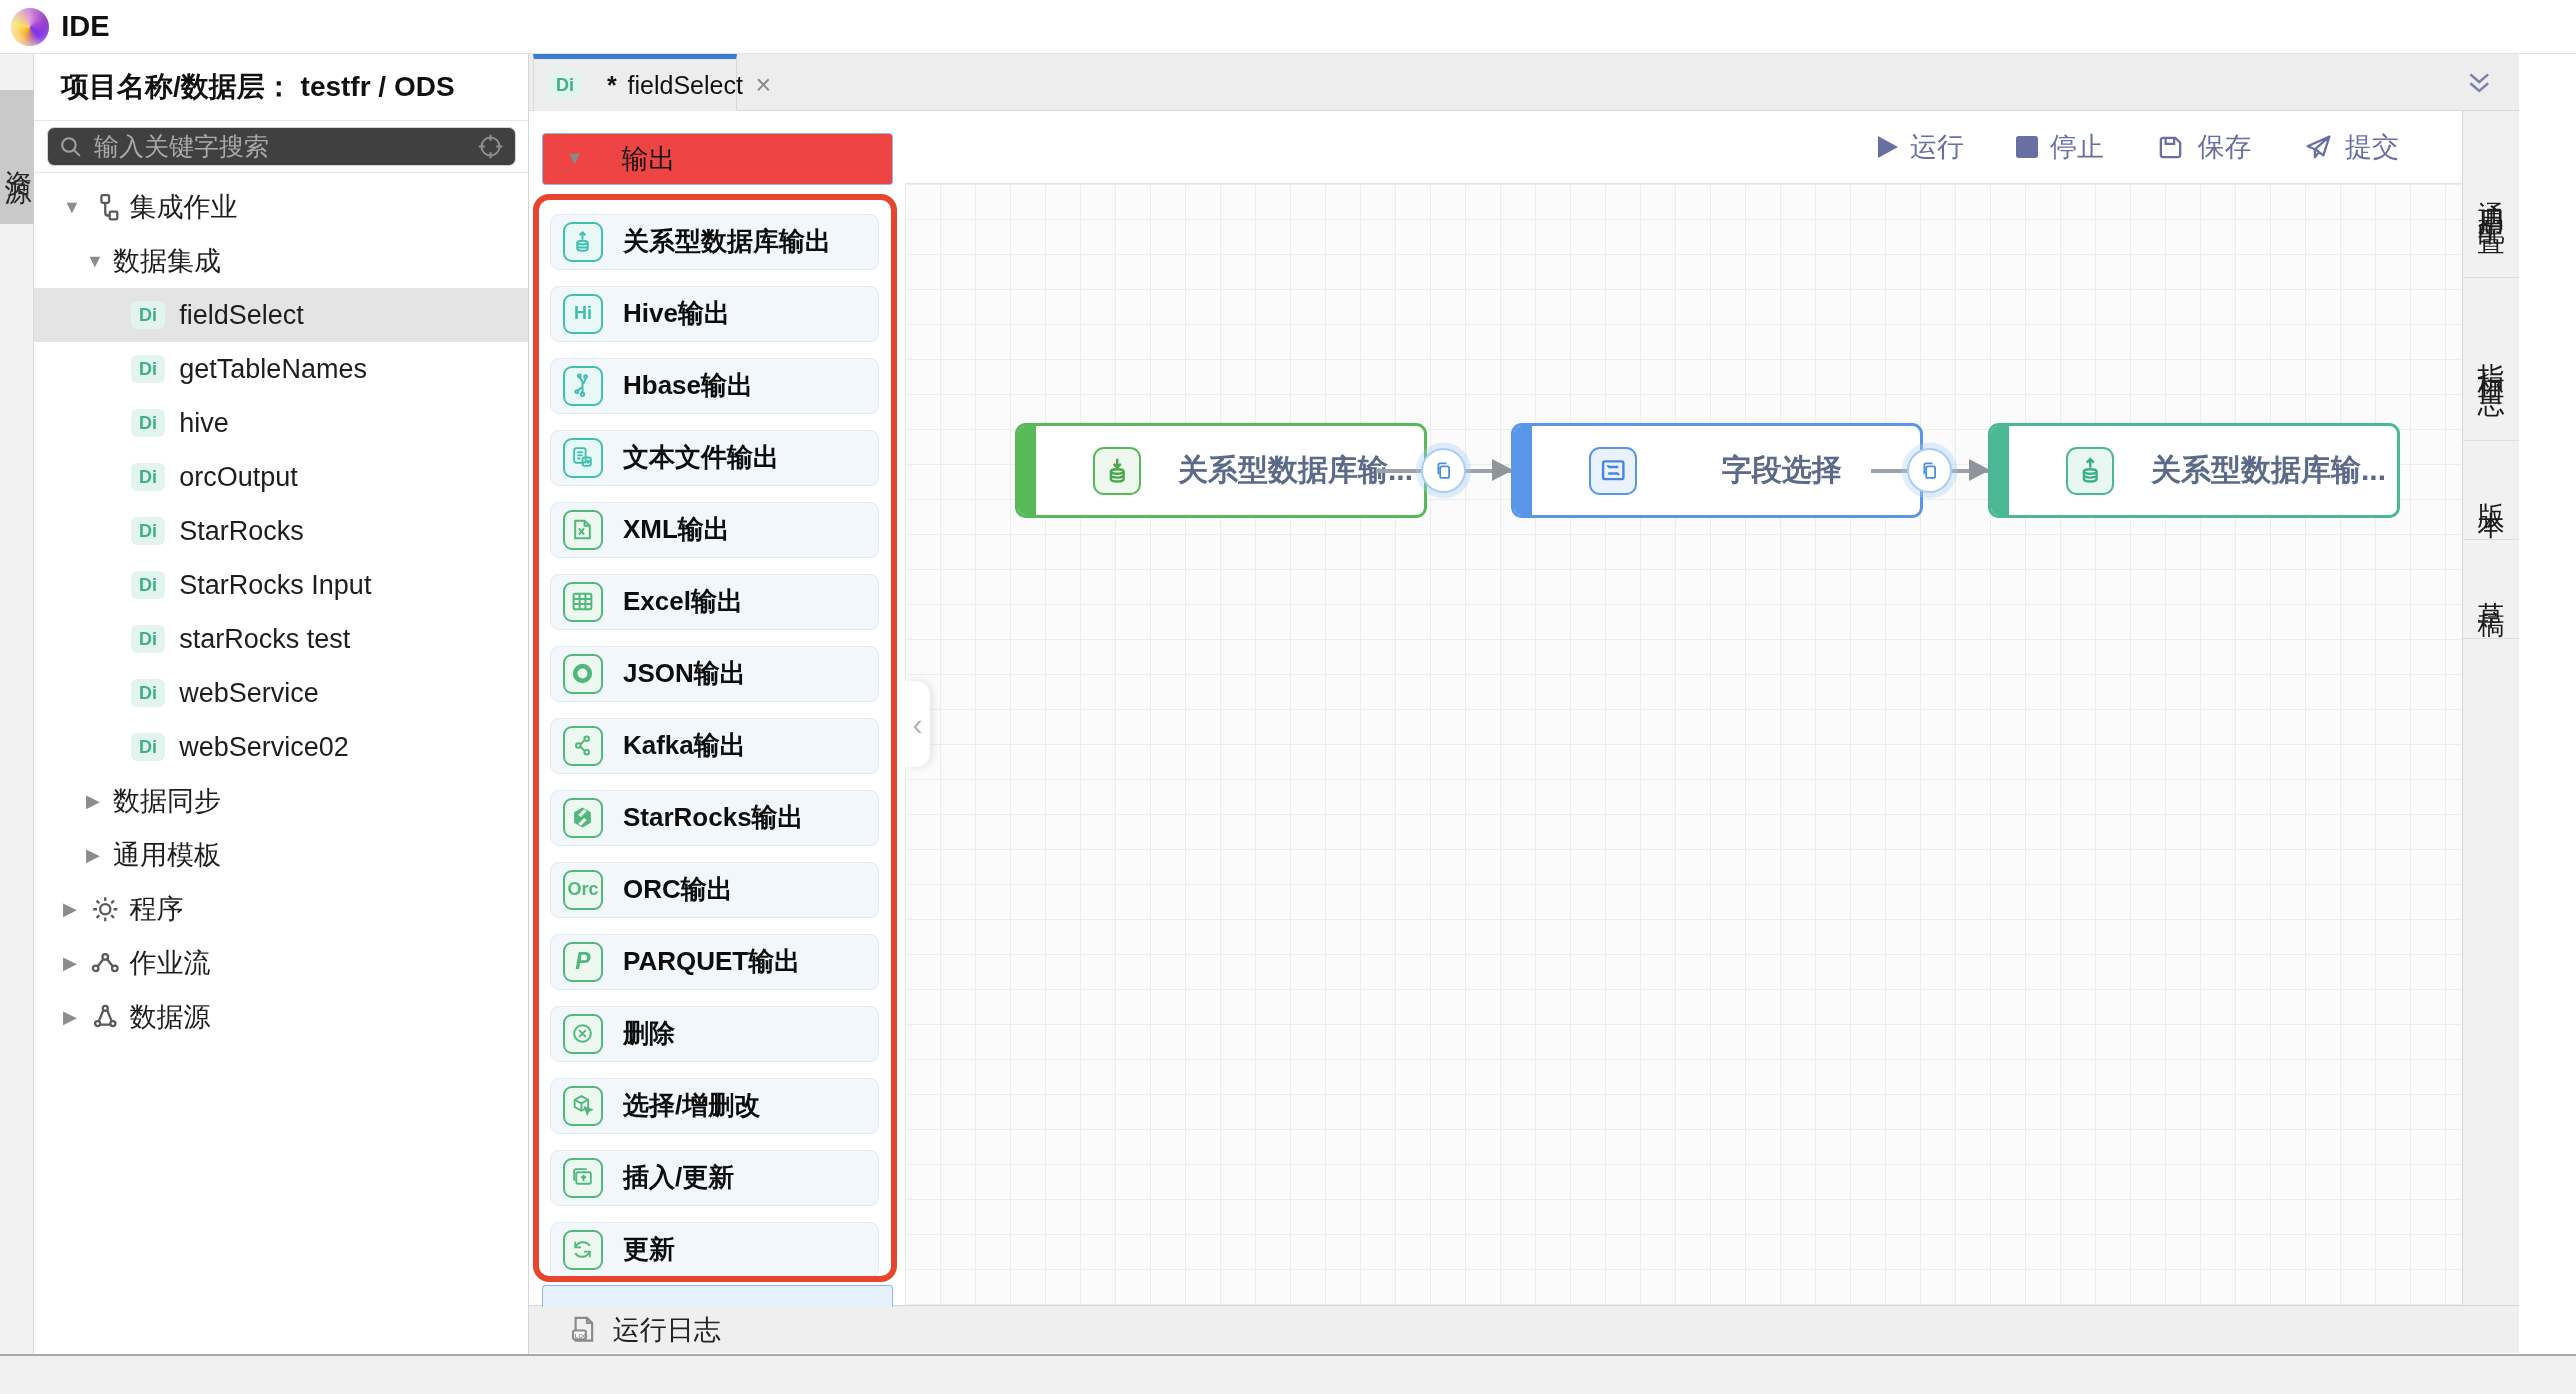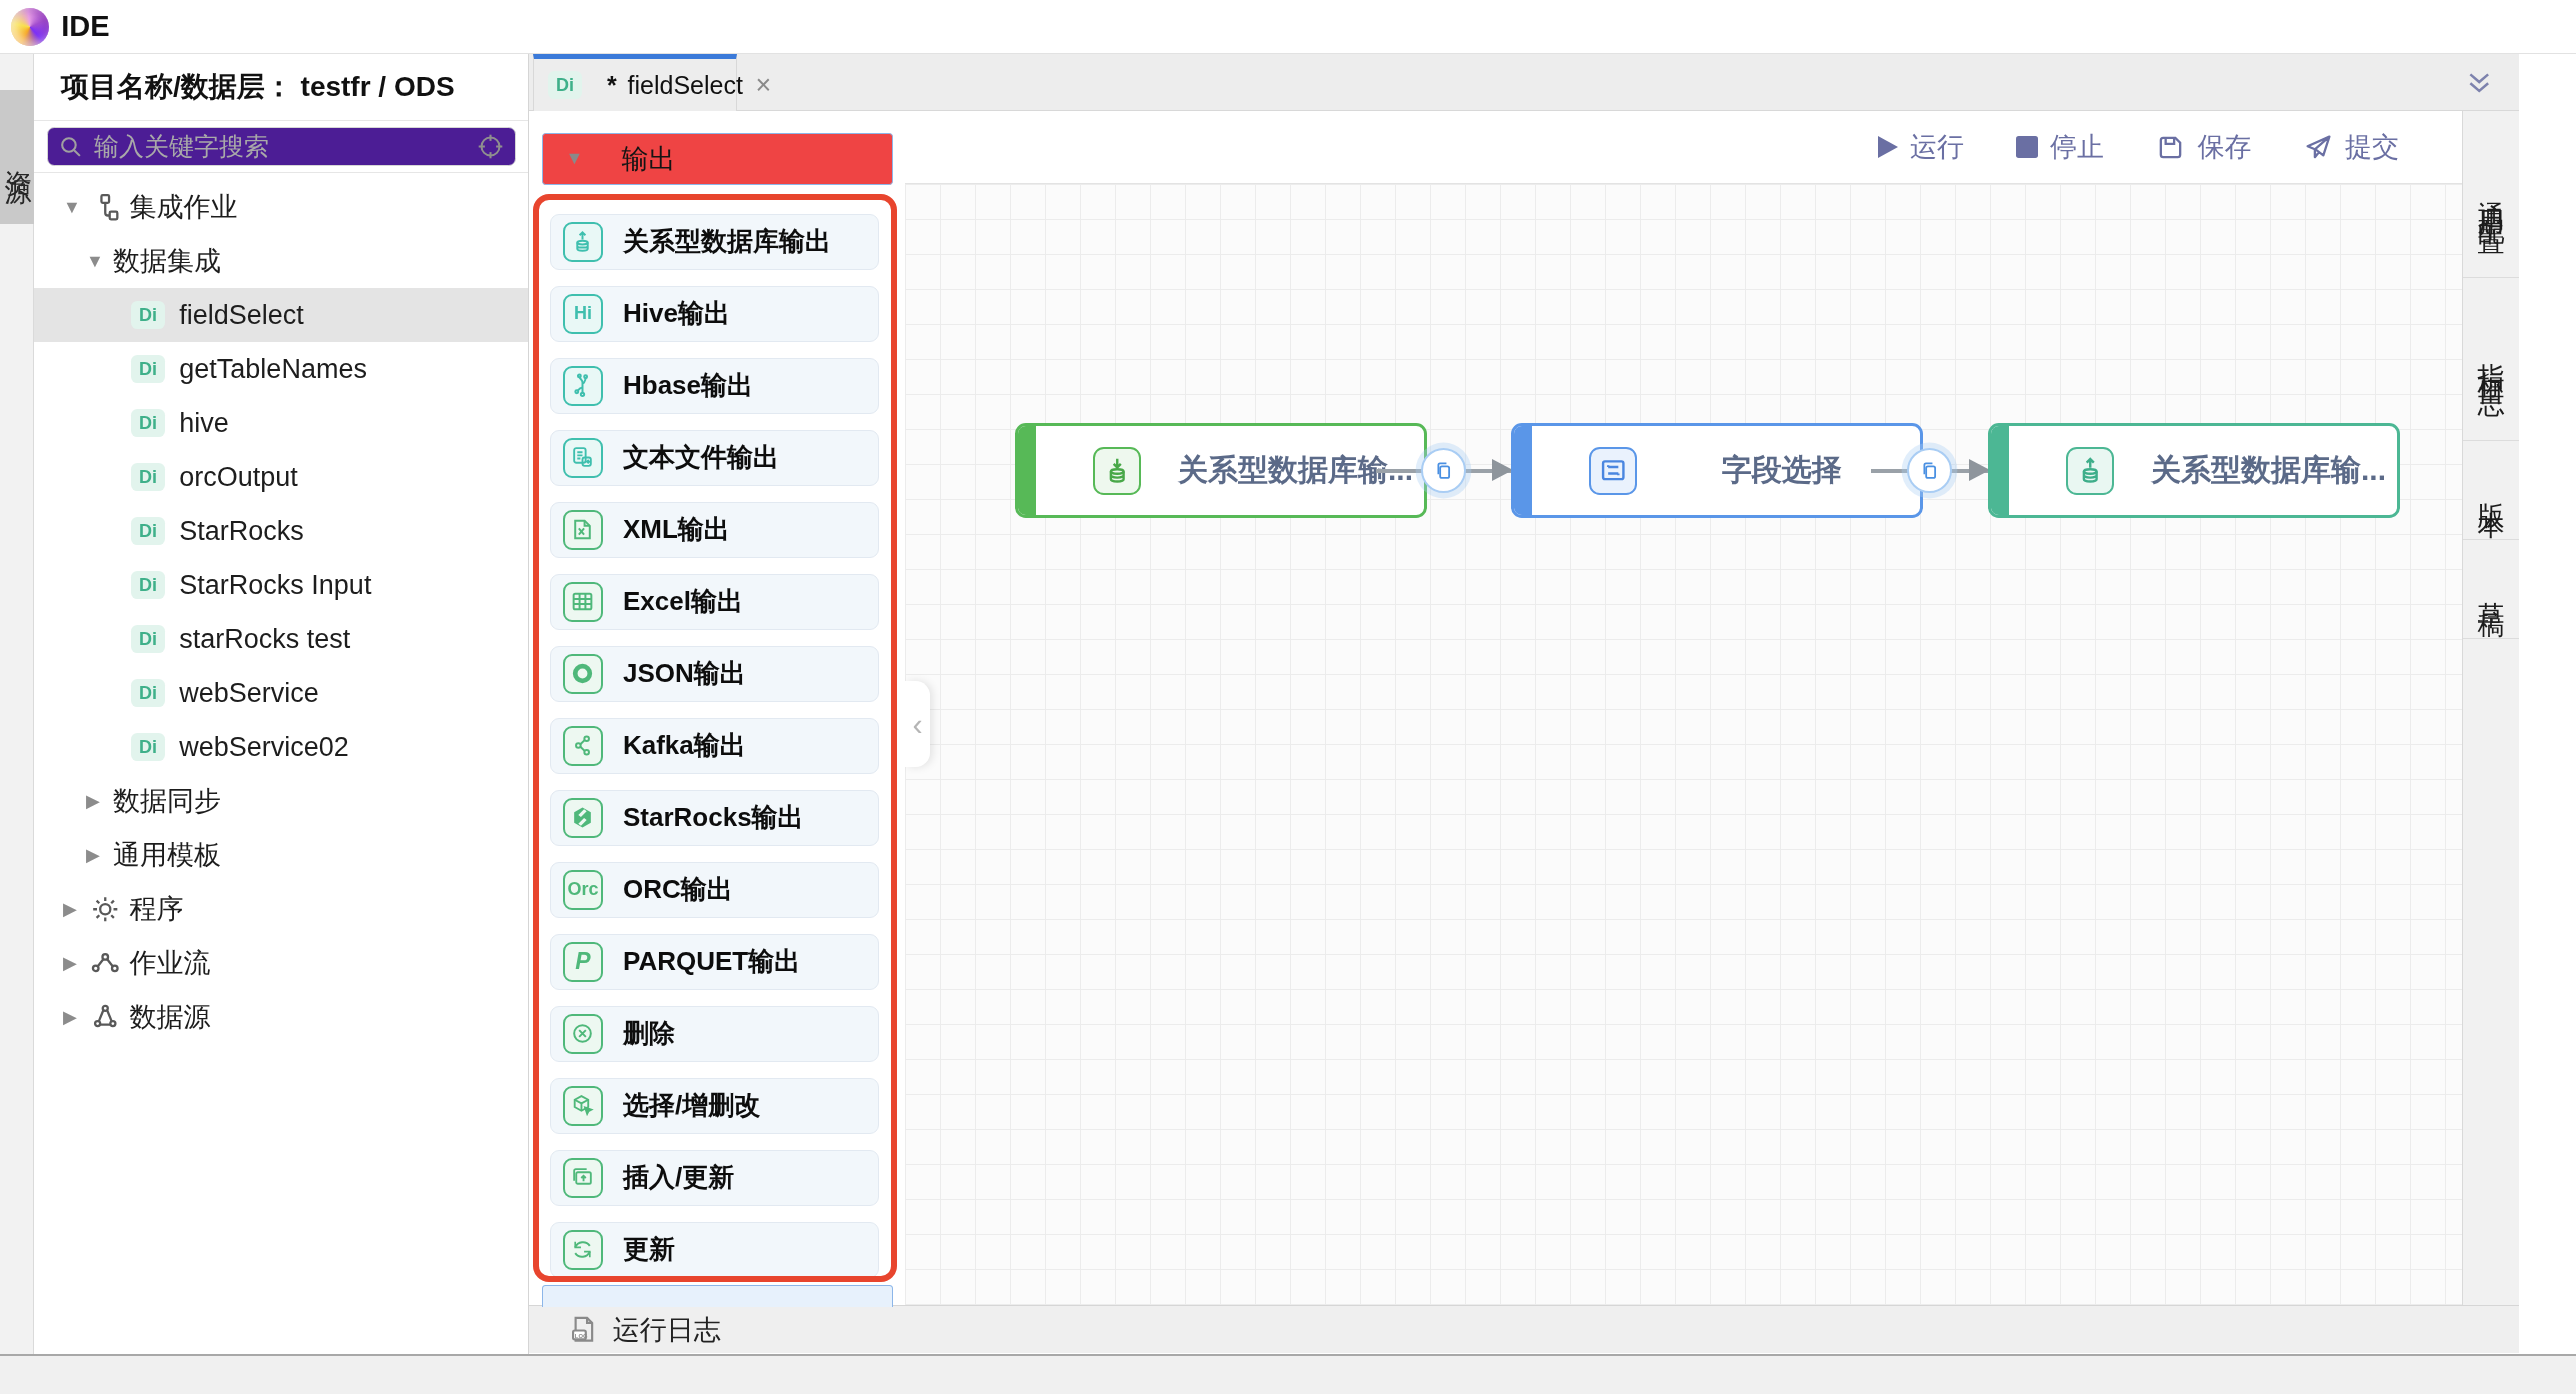--- a/index.html
+++ b/index.html
@@ -23,21 +23,21 @@
     font-size:27px; letter-spacing:9px; color:#262626; cursor:pointer; }
 
   
   .sidebar { width:495px; background:#fff; border-right:0.9px solid #d5d5d5;
     display:flex; flex-direction:column; }
   .sb-header { height:67px; border-bottom:0.9px solid #e6e6e6; display:flex;
     align-items:center; padding-left:27px; font-size:28px; font-weight:700; color:#111; }
   .sb-search-row { height:52px; border-bottom:0.9px solid #e6e6e6; display:flex;
     align-items:center; padding:0 12.5px; }
   .search-box { flex:1; height:39px; border:1.3px solid #d6d6d6; border-radius:7.2px;
-    display:flex; align-items:center; padding:0 10.8px; background:#4c1d95; }
+    display:flex; align-items:center; padding:0 10.8px; background:#404040; }
   .search-box svg { flex:0 0 auto; }
   .search-ph { flex:1; font-size:25px; color:#a9a9a9; margin-left:10.8px; white-space:nowrap;
     overflow:hidden; }
   .tree { padding-top:7.2px; }
   .trow { height:54px; display:flex; align-items:center; font-size:27px; color:#1d1d1d;
     cursor:pointer; white-space:nowrap; }
   .trow.selected { background:#e4e4e4; }
   .ind1 { padding-left:29px; } .ind2 { padding-left:52px; } .ind3 { padding-left:97px; }
   .caret { width:27px; font-size:18px; color:#8c8c8c; flex:0 0 auto; }
   .caret-down::before { content:"▼"; }

